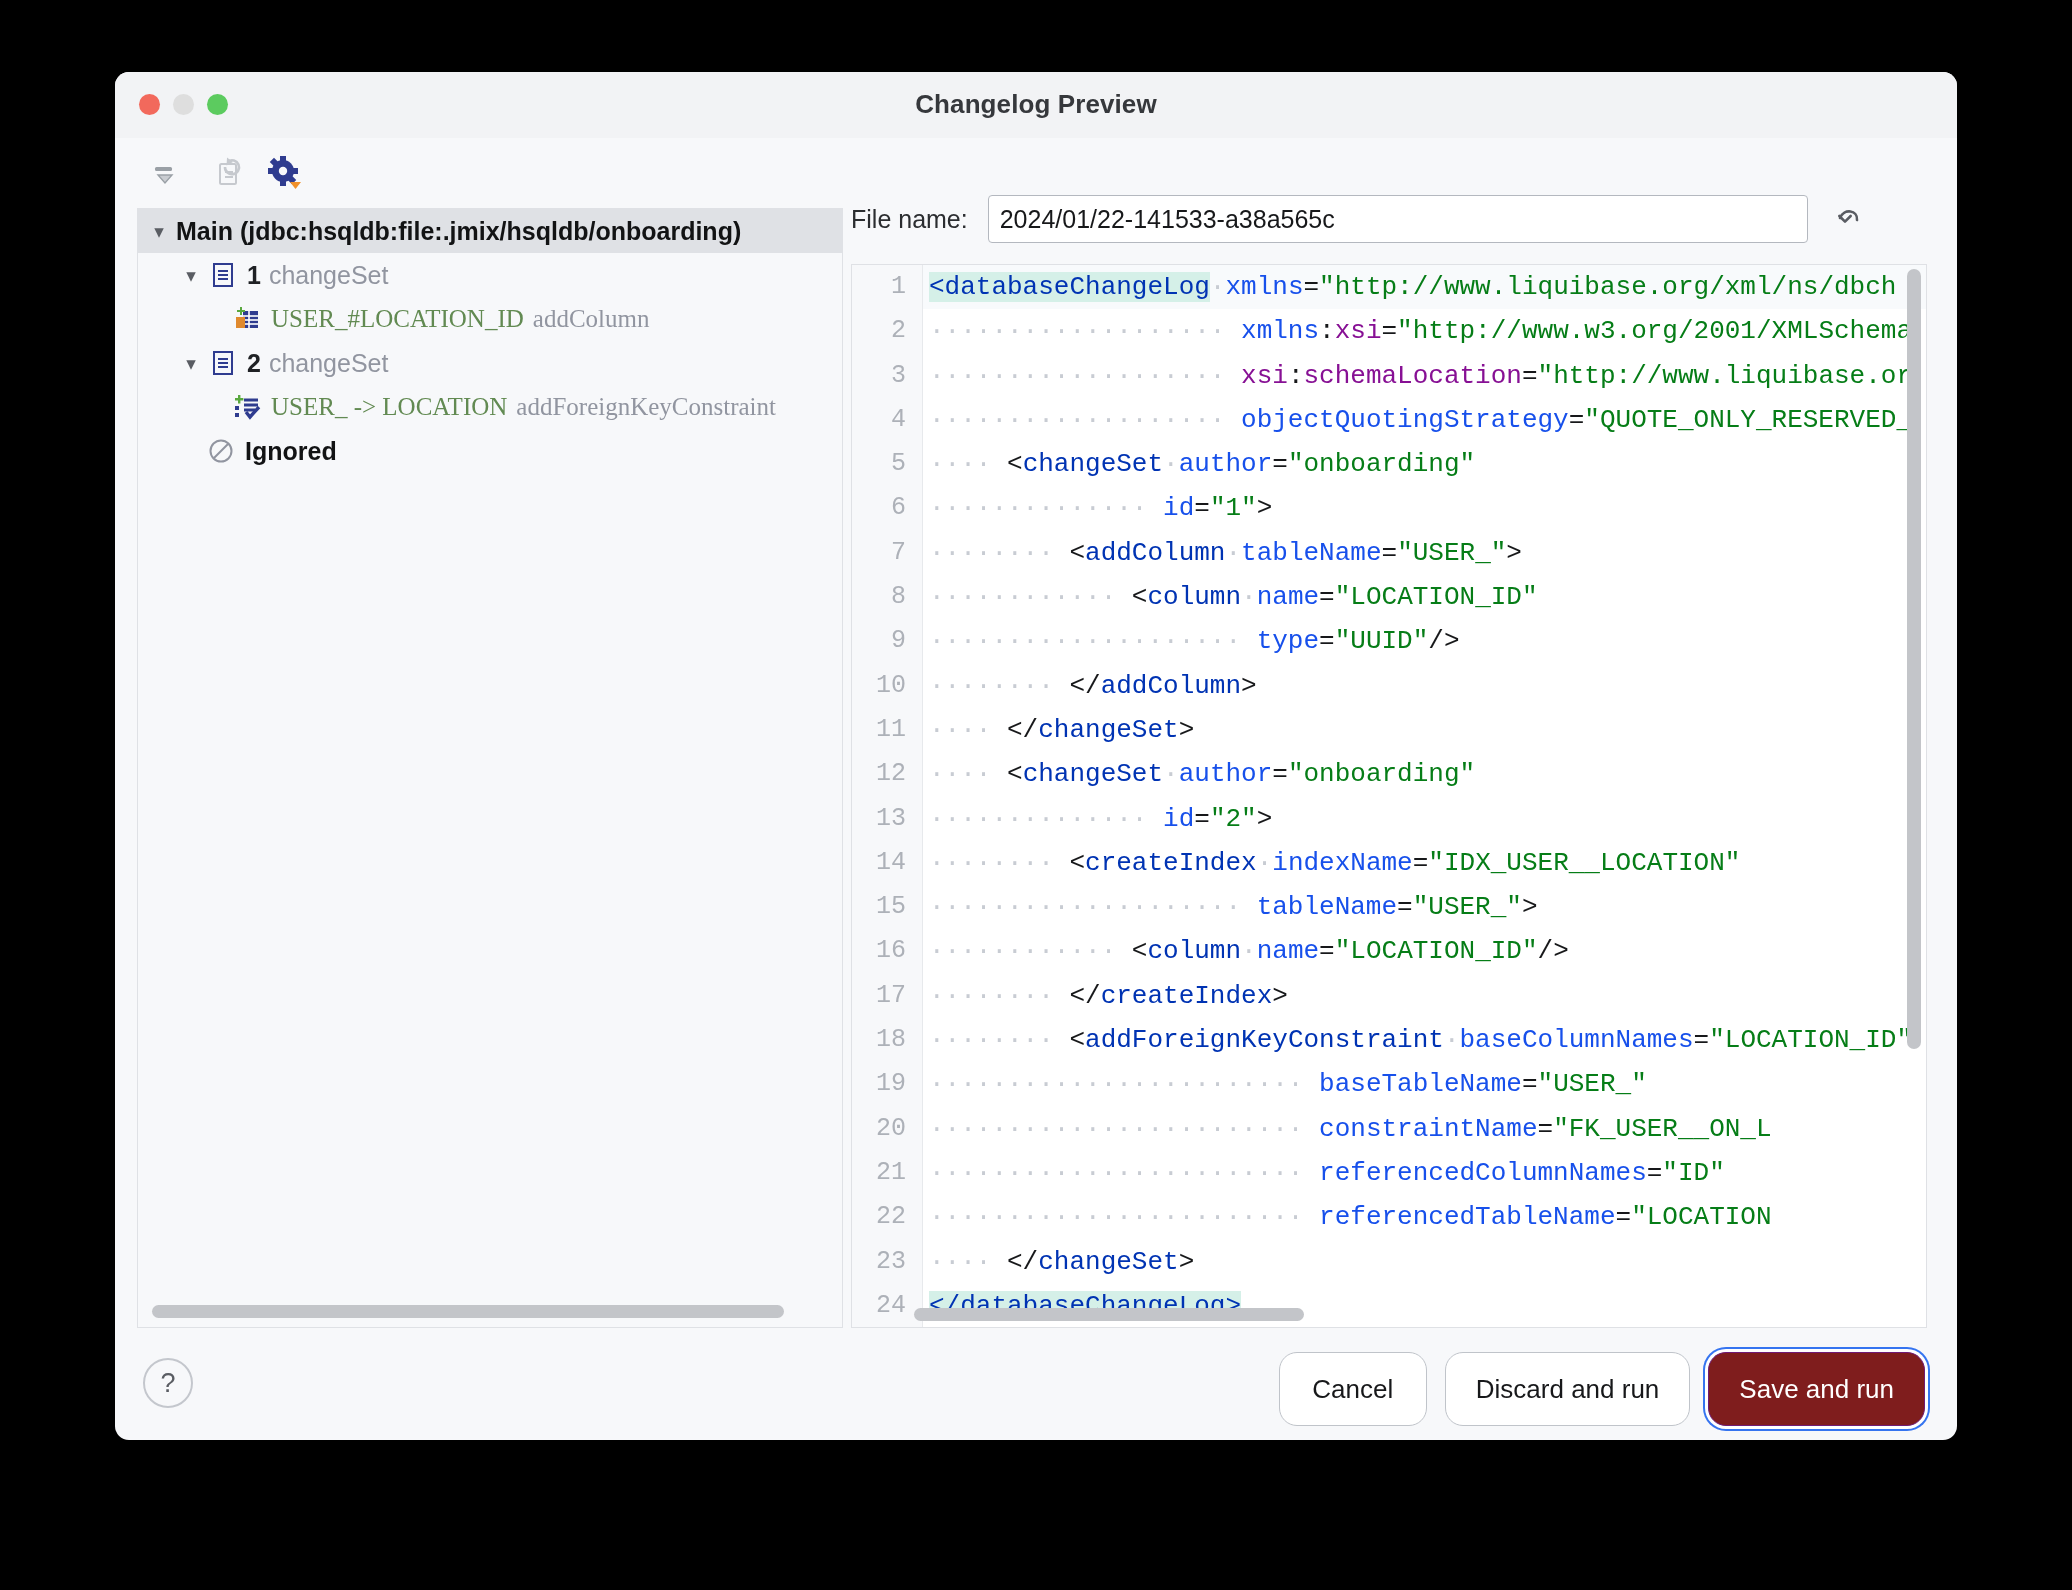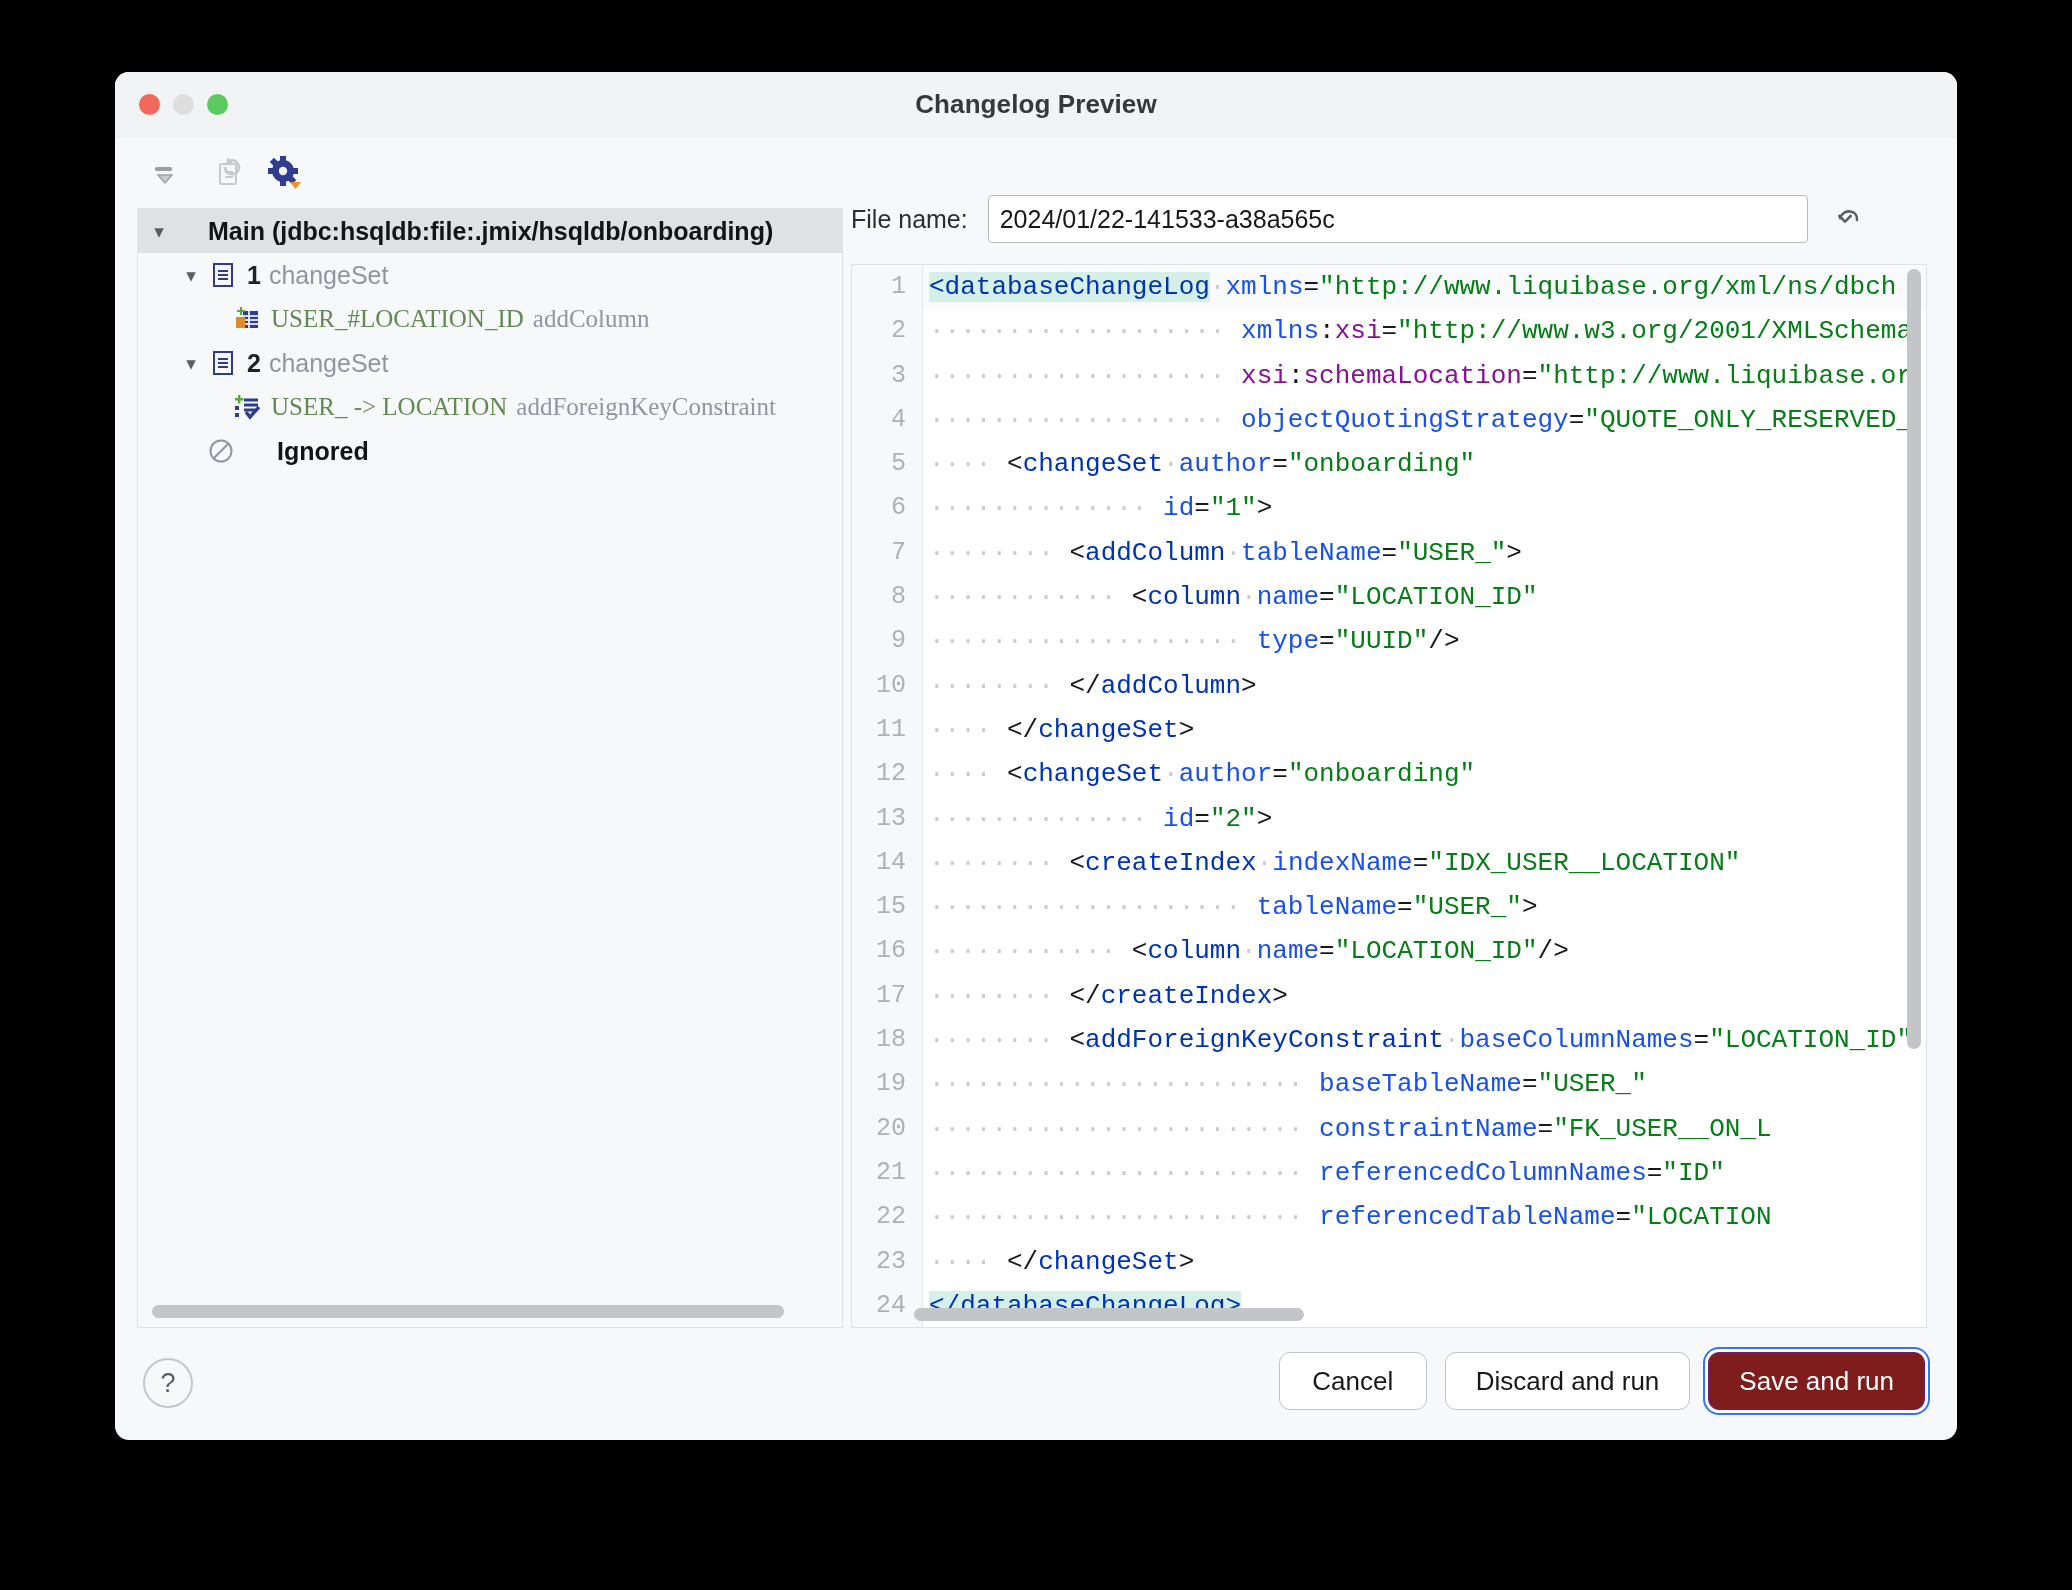--- a/index.html
+++ b/index.html
@@ -125,21 +125,21 @@
   .chev.empty { visibility: hidden; }
   .tree-icon {
     width: 30px;
     height: 30px;
     margin-right: 9px;
     display: inline-flex;
     align-items: center;
     justify-content: center;
     flex: none;
   }
-  .lbl-bold { font-weight: bold; color: #121314; margin-left: 32px; }
+  .lbl-bold { font-weight: bold; color: #121314; }
   .lbl-num { font-weight: bold; color: #1f2124; margin-right: 8px; }
   .lbl-muted { color: #9195a0; }
   .lbl-green { color: #628a52; }
   .gap6 { width: 9px; display: inline-block; }
 
   .indent1 { padding-left: 32px; }
   .indent2 { padding-left: 94px; font-family: Liberation Serif, serif; }
 
   .tree-hscroll {
     position: absolute;
@@ -297,24 +297,24 @@
   }
   .btn-group {
     position: absolute;
     right: 28px;
     top: 22px;
     display: flex;
     align-items: center;
     gap: 18px;
   }
   .btn {
-    height: 58px;
+    height: 74px;
     min-width: 148px;
     padding: 10px 30px;
-    border-radius: 11px;
+    border-radius: 18px;
     border: 1px solid #c0c4ca;
     background: #ffffff;
     color: #17181a;
     font-size: 26px;
     font-family: "Liberation Sans", sans-serif;
     cursor: pointer;
     display: flex; align-items: center; justify-content: center;
     box-sizing: border-box;
   }
   .btn.primary {

